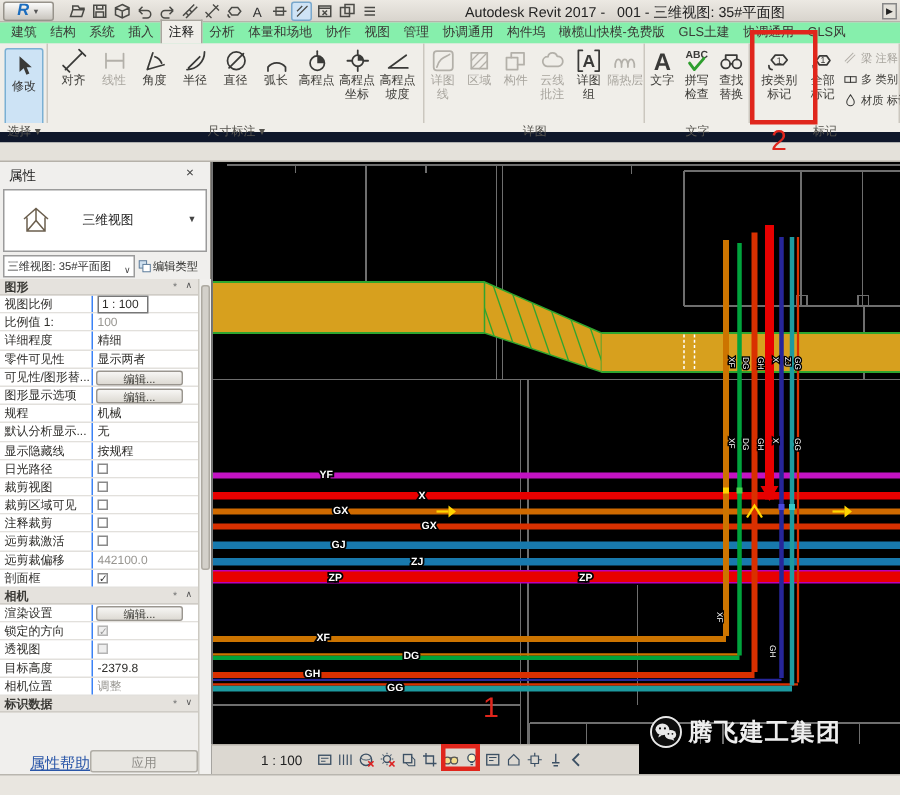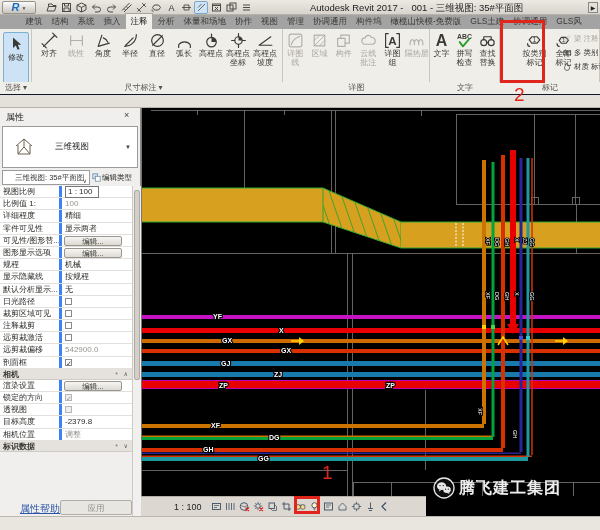--- a/index.html
+++ b/index.html
@@ -11,56 +11,56 @@
 #rlogo{left:2px;top:1px;width:34px;height:13px;background:linear-gradient(#fbfbfa,#c9c5be);border:1px solid #97938b;border-radius:2px;display:flex;align-items:center;justify-content:center;gap:2px}
 #rlogo .r{color:#1b6dbe;font-weight:bold;font-style:italic;font-size:11px;line-height:11px}
 #rlogo .dn{font-size:5px;color:#555}
 #qat{left:44px;top:1px;height:13px;display:flex;align-items:center;gap:1px}
 .qi{width:14px;height:13px;display:flex;align-items:center;justify-content:center}
 .qi svg{width:11px;height:11px;fill:none;stroke:#4a4a46;stroke-width:1}
 .qi.hl{background:#cfe3f5;border:1px solid #7aa8cc;border-radius:2px}
 #wtitle{left:310px;top:2px;font-size:9.5px;color:#222;white-space:pre}
 #tbarrow{left:588px;top:2px;width:10px;height:11px;border:1px solid #888;background:#e4e1da;font-size:6px;text-align:center;line-height:10px;color:#222}
 
-#tabrow{left:0;top:15px;width:600px;height:14px;background:#a3a3a3;display:flex;align-items:flex-end;padding-left:21px}
+#tabrow{left:0;top:15px;width:600px;height:14px;background:#86efac;display:flex;align-items:flex-end;padding-left:3px}
 .tab{padding:2px 4.5px 1px;font-size:8.5px;color:#3a3a36;white-space:nowrap}
 .tab.active{background:#f0eee9;border:1px solid #a9a59d;border-bottom:none;color:#111}
 
 #ribbon{left:0;top:29px;width:600px;height:53px;background:#f0eee9}
 .rpanel{position:absolute;top:0;height:53px;border-right:1px solid #cbc7bf}
 .tools{display:flex;justify-content:center;padding-top:2px}
 .tool{width:27px;display:flex;flex-direction:column;align-items:center;font-size:8px;line-height:9px;color:#3c3b37;text-align:center}
 .tool .ticon{height:18px;display:flex;align-items:center;justify-content:center}
 .tool svg{width:17px;height:17px;fill:none;stroke:#3a3a38;stroke-width:1.1;stroke-linecap:round;stroke-linejoin:round}
 .tool.disabled{color:#a8a59e}
 .tool.disabled svg{stroke:#b3b0a9}
 
-#panelstrip{left:0;top:82px;width:600px;height:13px;background:#f0eee9;border-bottom:1px solid #0f172a}
+#panelstrip{left:0;top:82px;width:600px;height:13px;background:#f0eee9;border-bottom:7px solid #0f172a}
 .plabel{position:absolute;top:0;height:13px;text-align:center;font-size:8px;color:#55534e;line-height:12px}
 
 #optionsbar{left:0;top:95px;width:600px;height:13px;background:#e4e1da;border-bottom:1px solid #b5b1a9}
 
 #props{left:0;top:108px;width:141px;height:408px;background:#f0efed;border-right:1px solid #8f8b84}
 #phead{left:0;top:0;width:140px;height:17px;font-size:9px;color:#222;padding:3px 0 0 6px}
 #pclose{left:124px;top:2px;font-size:9px;color:#444}
 #typesel{left:2px;top:18px;width:136px;height:42px;background:#fff;border:1px solid #9b9b9b;display:flex;align-items:center}
 #typesel svg{width:24px;height:24px;margin-left:9px;fill:none;stroke:#6b5f4e;stroke-width:1}
 #typesel .tname{margin-left:19px;font-size:8.5px;color:#222}
 #typesel .dn{position:absolute;right:6px;font-size:6px;color:#444}
 #instrow{left:2px;top:62px;width:136px;height:15px;display:flex}
-#instsel{width:88px;height:15px;background:#fff;border:1px solid #9b9b9b;font-size:7.5px;line-height:13px;padding-left:12px;white-space:nowrap;overflow:hidden;position:relative}
+#instsel{width:88px;height:15px;background:#fff;border:1px solid #9b9b9b;font-size:7.5px;line-height:13px;padding-left:2px;white-space:nowrap;overflow:hidden;position:relative}
 #instsel .dn{position:absolute;right:2px;top:4px;font-size:6px;color:#444}
 #edittype{width:48px;height:15px;display:flex;align-items:center;font-size:7.5px;color:#2b2b28;padding-left:2px;gap:1px}
 #edittype svg{width:9px;height:9px}
 #pgrid{left:0;top:78px;width:132px}
 .psec{height:11px;background:#e5e2dd;border-bottom:1px solid #cfccc6;font-weight:bold;font-size:8px;color:#3b3a36;padding-left:3px;line-height:11px;position:relative}
 .psec .pin{position:absolute;right:14px;top:0;font-weight:normal;font-size:7px;color:#777}
 .psec .chev{position:absolute;right:4px;top:0;font-weight:normal;font-size:6px;color:#555}
 .prow{height:12.2px;border-bottom:1px solid #e2e0dc;display:flex;background:#fff}
-.prow .pl{width:62px;font-size:8px;color:#2e2d2a;padding-left:3px;line-height:12px;white-space:nowrap;overflow:hidden;border-right:3px solid #3b82f6}
+.prow .pl{width:62px;font-size:8px;color:#2e2d2a;padding-left:3px;line-height:12px;white-space:nowrap;overflow:hidden;border-right:1px solid #3b82f6}
 .prow .pv{flex:1;font-size:8px;color:#2e2d2a;padding-left:3px;line-height:12px;position:relative;white-space:nowrap}
 .prow .pv.gray{color:#979590}
 .pv .vbox{display:inline-block;border:1px solid #777;padding:0 6px 0 2px;line-height:10px;background:#fff}
 .cb{display:inline-block;width:7px;height:7px;border:1px solid #8a8a8a;background:#fff;margin-top:2px;font-size:7px;line-height:7px;text-align:center;color:#333}
 .cb.checked::before{content:"✓"}
 .cb.gray{border-color:#b5b5b5;background:#eee;color:#999}
 #pscroll{left:132px;top:78px;width:9px;height:398px;background:#f1f0ee;border-left:1px solid #ccc9c2}
 #pthumb{left:133.5px;top:82px;width:6px;height:190px;background:#d3d0ca;border:1px solid #aeaaa2;border-radius:2px}
 #phelp{left:20px;top:394px;font-size:10px;color:#2a56a8;text-decoration:underline}
 #papply{left:60px;top:392px;width:72px;height:15px;background:#e8e6e1;border:1px solid #b0ada6;border-radius:2px;color:#8f8d88;font-size:8.5px;text-align:center;line-height:14px}
@@ -358,21 +358,21 @@
                 <circle cx="4.5" cy="10" r="2.8"></circle>
                 <circle cx="11.5" cy="10" r="2.8"></circle>
                 <path d="M4.5,7.2 V4.5 H11.5 V7.2 M7.3,10 H8.7"></path>
               </svg>
             </div>
             <div class="tlabel">查找<br>替换</div>
           </div>
         </div>
       </div>
       <div class="rpanel" style="left: 500px; width: 100px;">
-        <div class="tools" style="justify-content: flex-start; padding-left: 20px;">
+        <div class="tools" style="justify-content: flex-start; padding-left: 5px;">
           <div class="tool" style="width: 29px;">
             <div class="ticon">
               <svg viewBox="0 0 16 16">
                 <path d="M5.5,4.5 h5 l2.5,3 -2.5,3 h-5 l-2.5,-3 z"></path>
                 <text x="8" y="9.8" text-anchor="middle" font-size="6" fill="#3a3a38" stroke="none">1</text>
                 <path d="M3.5,13.5 c-1.5,0 -2,-1 -2,-2.5"></path>
               </svg>
             </div>
             <div class="tlabel">按类别<br>标记</div>
           </div>
@@ -405,21 +405,21 @@
             <svg viewBox="0 0 16 16" style="width:10px;height:10px;flex:none;fill:none;stroke:#3a3a38;stroke-width:1.1">
               <path d="M8,2 C10,5 12,7 12,9.5 A4,4 0 1 1 4,9.5 C4,7 6,5 8,2 Z"></path>
             </svg>
             <span style="white-space:nowrap">材质 标记</span>
           </div>
         </div>
       </div>
     </div>
   <div class="abs" id="panelstrip">
       <div class="plabel" style="left: 0px; width: 32px;">选择 ▾</div>
-      <div class="plabel" style="left: 18px; width: 251px;">尺寸标注 ▾</div>
+      <div class="plabel" style="left: 32px; width: 251px;">尺寸标注 ▾</div>
       <div class="plabel" style="left: 283px; width: 147px;">详图</div>
       <div class="plabel" style="left: 430px; width: 70px;">文字</div>
       <div class="plabel" style="left: 500px; width: 100px;">标记</div>
     </div>
   <div class="abs" id="optionsbar"></div>
 
   <div class="abs" id="props">
     <div class="abs" id="phead">属性</div>
     <div class="abs" id="pclose">×</div>
     <div class="abs" id="typesel">
@@ -433,20 +433,21 @@
       <div id="instsel"><span>三维视图: 35#平面图</span><span class="dn">∨</span></div>
       <div id="edittype">
         <svg viewBox="0 0 11 11">
             <rect x="1" y="1" width="6" height="6" fill="#cfe0ef" stroke="#5a7a9a" stroke-width="0.8"></rect>
             <rect x="4" y="4" width="6" height="6" fill="#fff" stroke="#5a7a9a" stroke-width="0.8"></rect>
           </svg>
         <span>编辑类型</span>
       </div>
     </div>
     <div class="abs" id="pgrid">
+        <div class="psec">图形<span class="pin">*</span><span class="chev">∧</span></div>
         <div class="prow">
           <div class="pl">视图比例</div>
           <div class="pv"><span class="vbox">1 : 100</span></div>
         </div>
         <div class="prow">
           <div class="pl">比例值 1:</div>
           <div class="pv gray">100</div>
         </div>
         <div class="prow">
           <div class="pl">详细程度</div>
@@ -466,46 +467,50 @@
           <div class="pl">图形显示选项</div>
           <div class="pv">
             <span style="position:absolute;left:2px;top:1px;width:58px;height:10px;background:linear-gradient(#f7f6f4,#dddad3);border:1px solid #9a968f;border-radius:2px;font-size:7.5px;line-height:9px;text-align:center;color:#3a3934;display:inline-block">编辑...</span>
           </div>
         </div>
         <div class="prow">
           <div class="pl">规程</div>
           <div class="pv">机械</div>
         </div>
         <div class="prow">
+          <div class="pl">默认分析显示...</div>
+          <div class="pv">无</div>
+        </div>
+        <div class="prow">
           <div class="pl">显示隐藏线</div>
           <div class="pv">按规程</div>
         </div>
         <div class="prow">
-          <div class="pl">默认分析显示...</div>
-          <div class="pv">无</div>
-        </div>
-        <div class="prow">
           <div class="pl">日光路径</div>
           <div class="pv"><span class="cb"></span></div>
         </div>
         <div class="prow">
+          <div class="pl">裁剪视图</div>
+          <div class="pv"><span class="cb"></span></div>
+        </div>
+        <div class="prow">
           <div class="pl">裁剪区域可见</div>
           <div class="pv"><span class="cb"></span></div>
         </div>
         <div class="prow">
           <div class="pl">注释裁剪</div>
           <div class="pv"><span class="cb"></span></div>
         </div>
         <div class="prow">
           <div class="pl">远剪裁激活</div>
           <div class="pv"><span class="cb"></span></div>
         </div>
         <div class="prow">
           <div class="pl">远剪裁偏移</div>
-          <div class="pv gray">542900.0</div>
+          <div class="pv gray">442100.0</div>
         </div>
         <div class="prow">
           <div class="pl">剖面框</div>
           <div class="pv"><span class="cb checked"></span></div>
         </div>
         <div class="psec">相机<span class="pin">*</span><span class="chev">∧</span></div>
         <div class="prow">
           <div class="pl">渲染设置</div>
           <div class="pv">
             <span style="position:absolute;left:2px;top:1px;width:58px;height:10px;background:linear-gradient(#f7f6f4,#dddad3);border:1px solid #9a968f;border-radius:2px;font-size:7.5px;line-height:9px;text-align:center;color:#3a3934;display:inline-block">编辑...</span>

